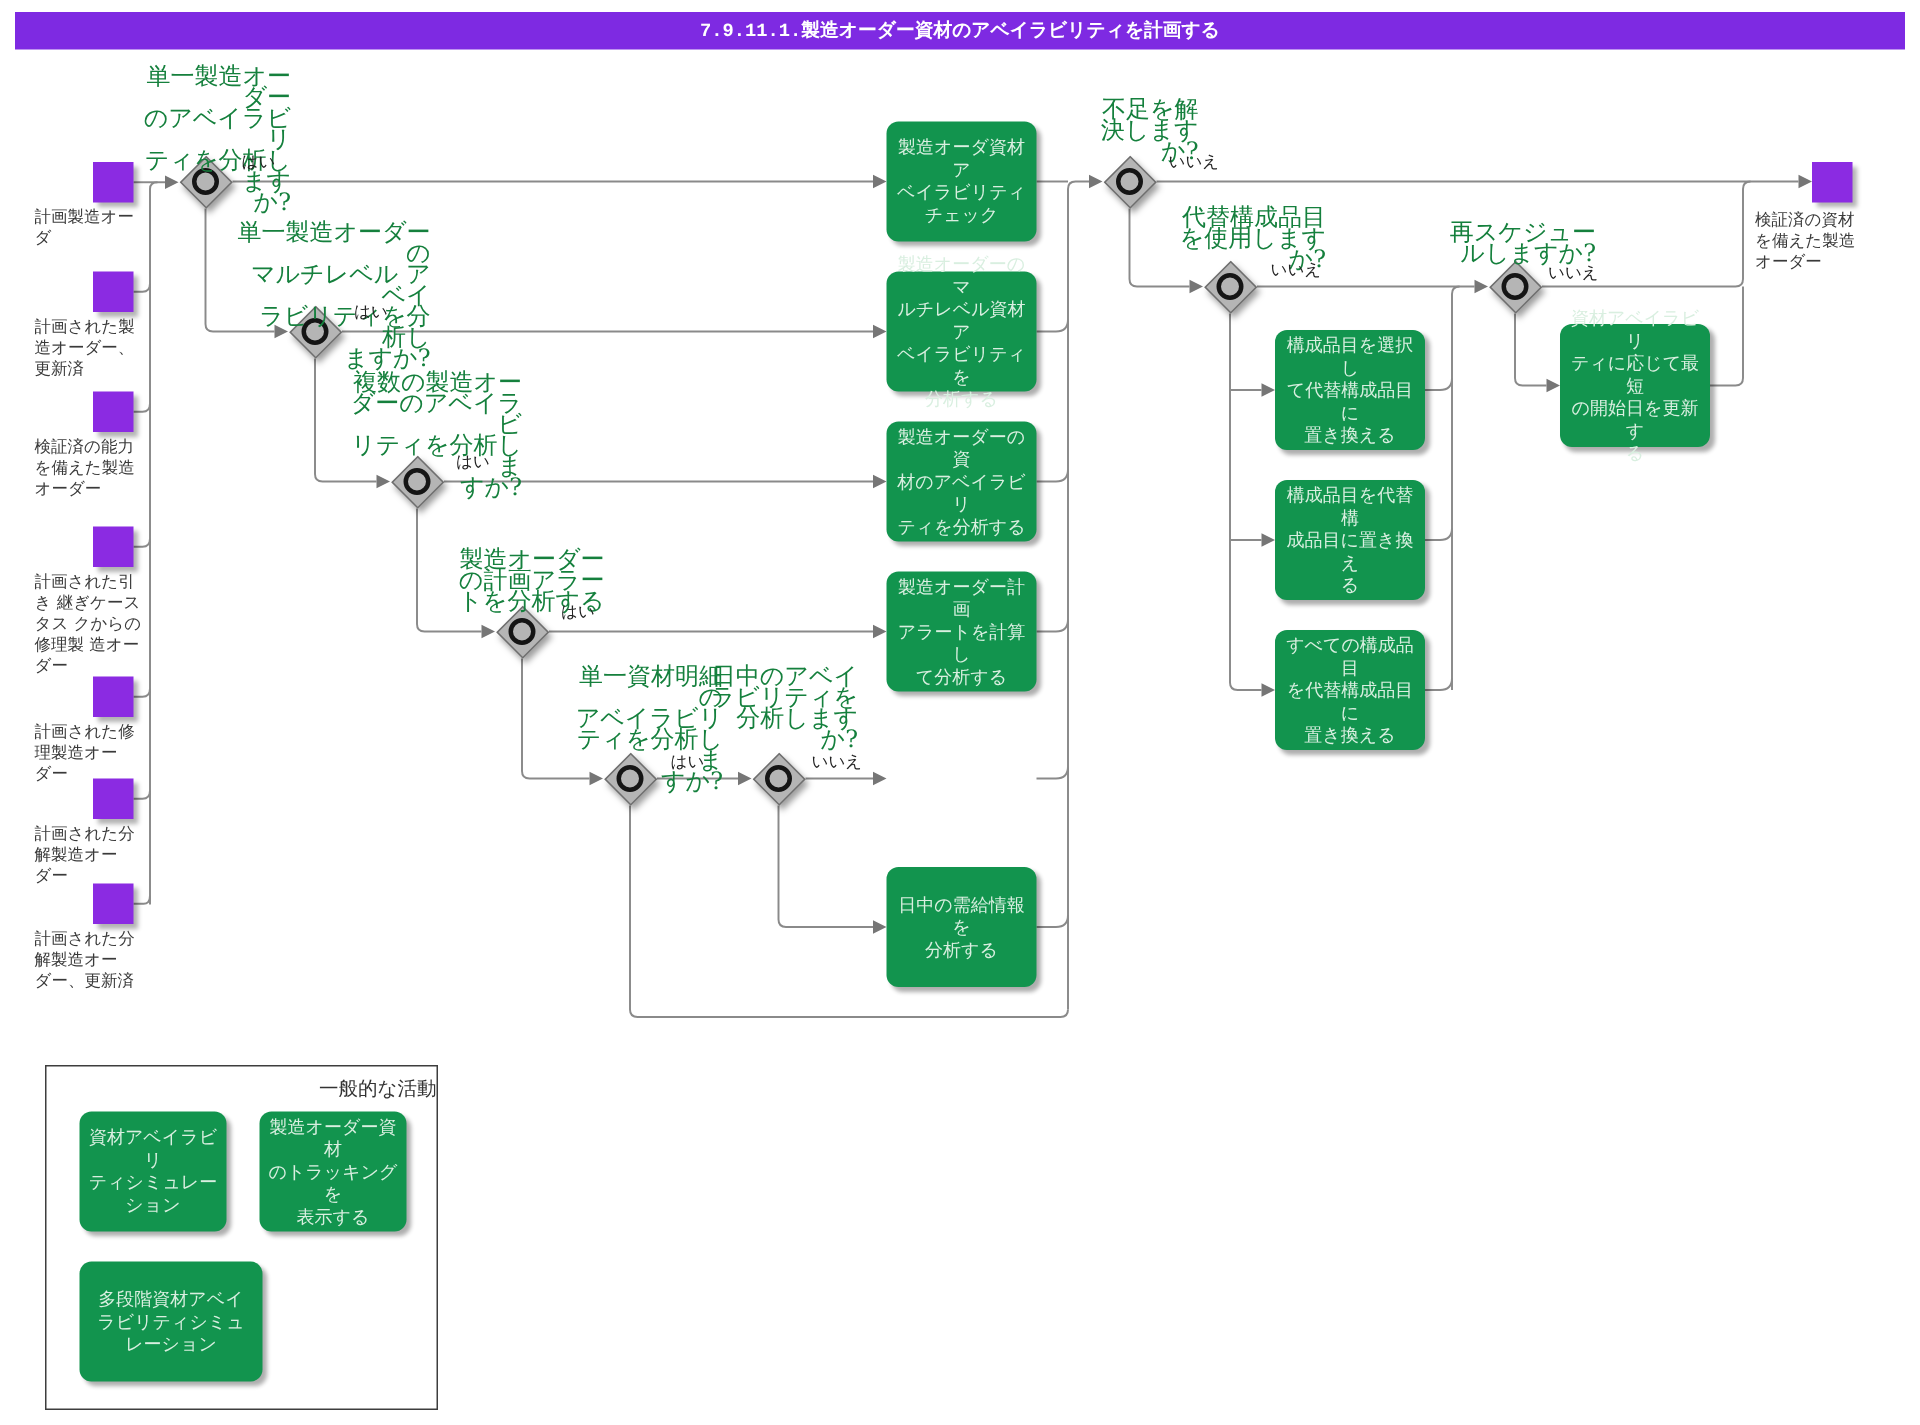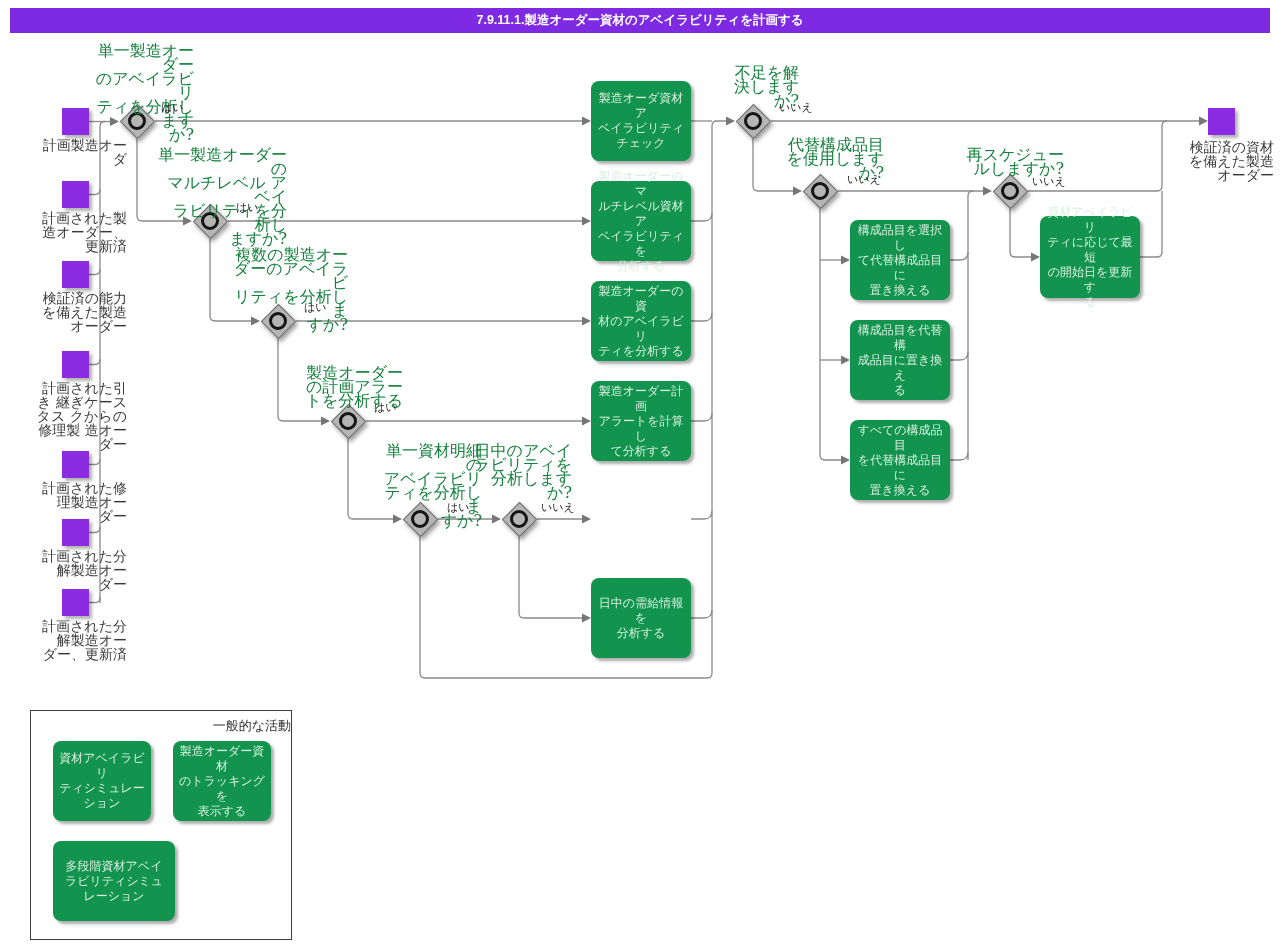--- a/index.html
+++ b/index.html
@@ -5,29 +5,29 @@
   html,body{margin:0;padding:0;background:#ffffff;}
   #canvas{
     position:relative;width:1280px;height:950px;background:#ffffff;overflow:hidden;
     font-family:"DejaVu Serif", serif;color:#333;
   }
   .titlebar{
     position:absolute;left:10px;top:8px;width:1260px;height:25px;background:#7e2ae2;
     display:flex;align-items:center;justify-content:center;
   }
   .titlebar .t{
-    color:#ffffff;font-family:Liberation Sans, sans-serif;font-weight:bold;font-size:12.5px;
+    color:#ffffff;font-family:Liberation Mono, monospace;font-weight:bold;font-size:12.5px;
   }
   .wires{position:absolute;left:0;top:0;}
   .evt{
     position:absolute;width:27px;height:27px;background:#8b2be2;
     box-shadow:3px 3px 3px rgba(0,0,0,0.30);
   }
   .lbl{
-    position:absolute;font-size:14px;line-height:14px;text-align:right;
+    position:absolute;font-size:11px;line-height:14px;text-align:left;
     white-space:pre-line;color:#3a3a3a;
   }
   .task{
     position:absolute;width:100px;height:80px;background:#12944e;border-radius:8px;
     box-shadow:3px 3px 3px rgba(0,0,0,0.32);
     display:flex;align-items:center;justify-content:center;text-align:center;
     color:#d9efe0;font-size:12px;line-height:15px;white-space:pre-line;padding:3px;box-sizing:border-box;
   }
   .gateway{position:absolute;width:36px;height:36px;filter:drop-shadow(2px 3px 2px rgba(0,0,0,0.38));}
   .gateway .diamond{

